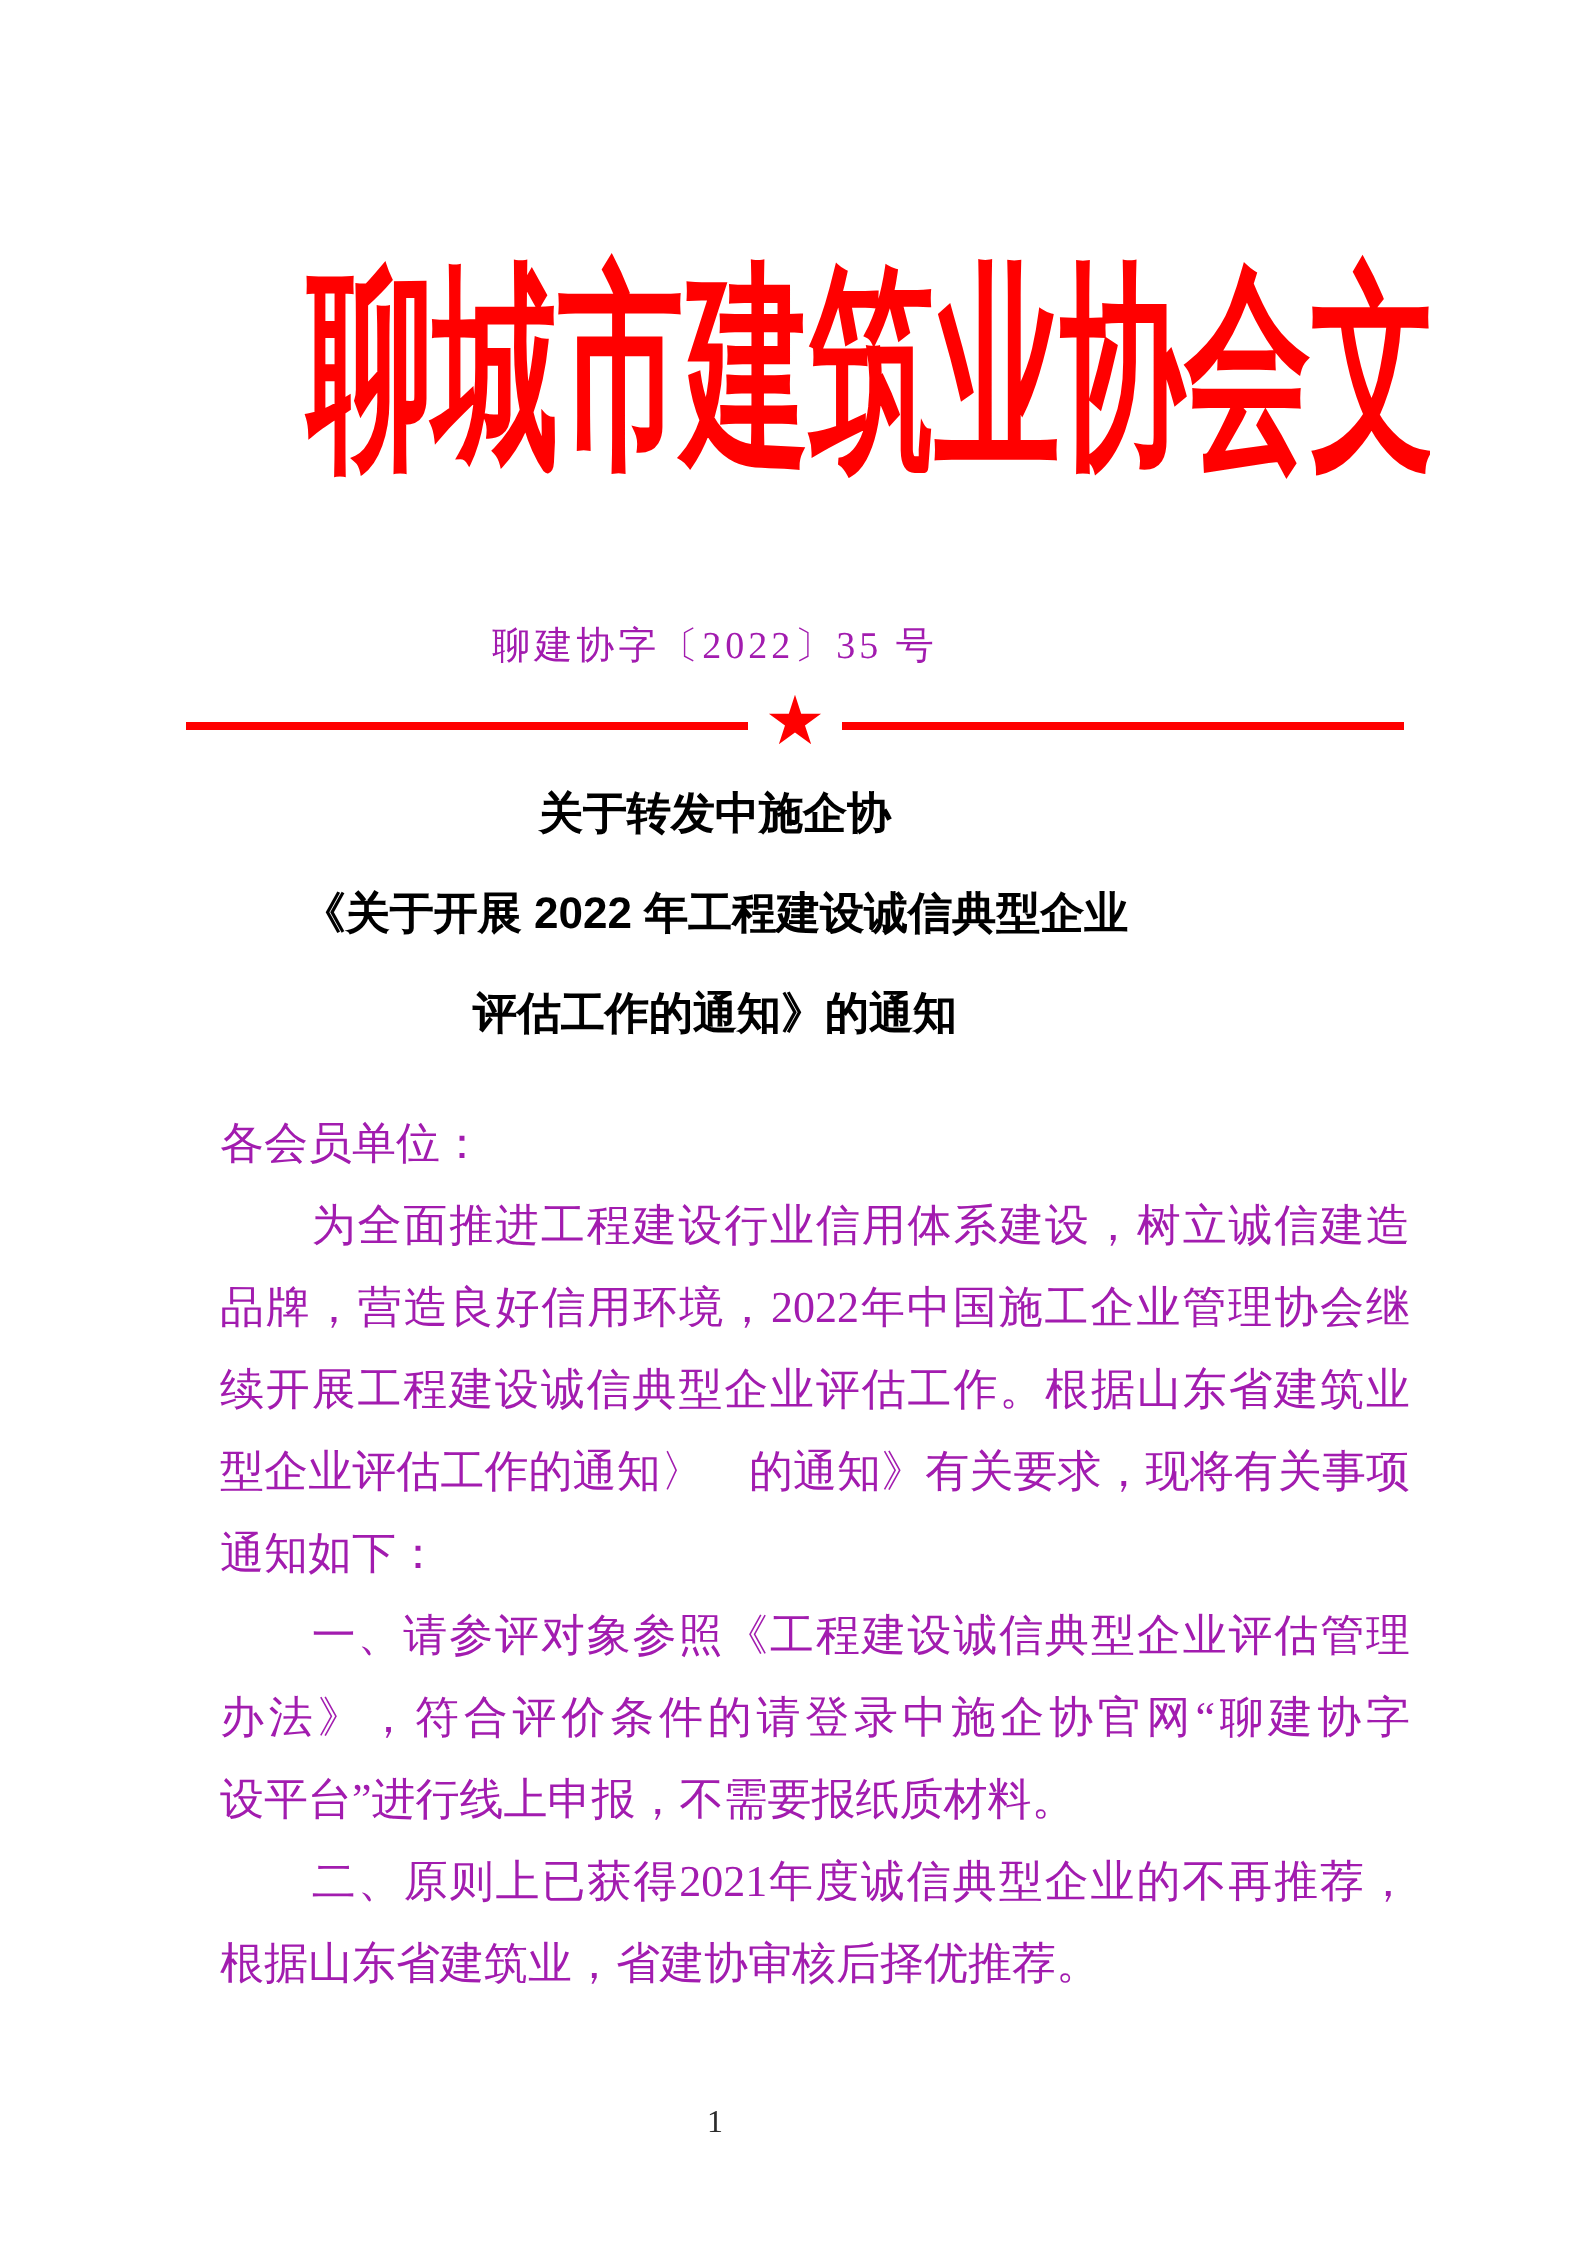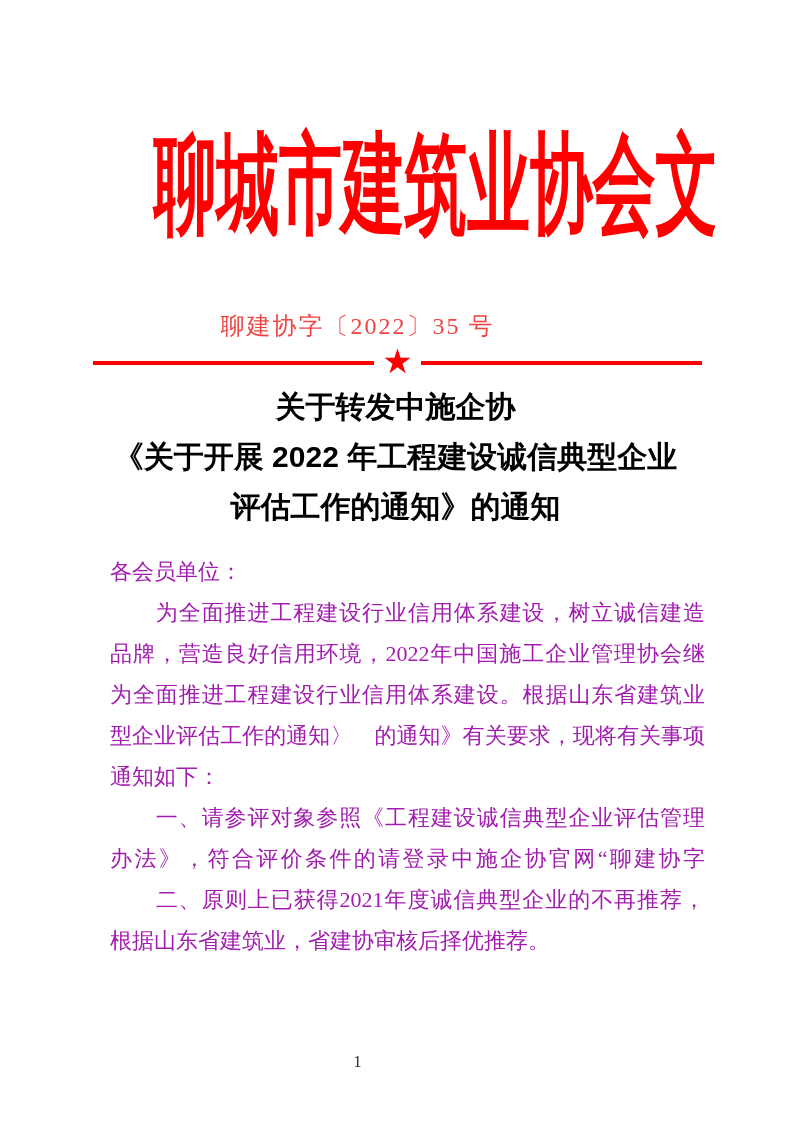--- a/index.html
+++ b/index.html
@@ -34,23 +34,23 @@
     font-family: "Liberation Serif", "DejaVu Serif", serif;
   }
 
   
   .doc-number {
     position: absolute;
     top: 310px;
     left: 0;
     width: 100%;
     text-align: center;
-    font-size: 24px;
+    font-size: 19px;
     letter-spacing: 2px;
-    color: #ef4444;
+    color: #a21caf;
   }
 
   
   .red-rule {
     position: absolute;
     top: 347px;
     left: 93px;
     width: 609px;
     height: 32px;
     display: flex;
@@ -69,26 +69,25 @@
     transform: translateY(-1px);
   }
 
   
   .notice-title {
     position: absolute;
     top: 382px;
     left: 0;
     width: 100%;
     text-align: center;
-    font-size: 30px;
+    font-size: 22px;
     line-height: 50px;
     font-weight: bold;
     color: #000000;
     font-family: "Liberation Sans", "DejaVu Sans", sans-serif;
-    padding-left: 38px;
   }
 
   
   .notice-body {
     position: absolute;
     top: 551px;
     left: 110px;
     width: 595px;
     font-size: 22px;
     line-height: 41px;
@@ -134,24 +133,25 @@
   <div class="notice-title">
     <div>关于转发中施企协</div>
     <div>《关于开展 2022 年工程建设诚信典型企业</div>
     <div>评估工作的通知》的通知</div>
   </div>
 
   <div class="notice-body">
     <div class="line">各会员单位：</div>
     <div class="line j">　　为全面推进工程建设行业信用体系建设，树立诚信建造</div>
     <div class="line j">品牌，营造良好信用环境，2022年中国施工企业管理协会继</div>
-    <div class="line j">为全面推进工程建设行业信用体系建设。根据山东省建筑业</div>
+    <div class="line j">续开展工程建设诚信典型企业评估工作。根据山东省建筑业</div>
     <div class="line j">型企业评估工作的通知〉　的通知》有关要求，现将有关事项</div>
     <div class="line">通知如下：</div>
     <div class="line j">　　一、请参评对象参照《工程建设诚信典型企业评估管理</div>
     <div class="line j">办法》，符合评价条件的请登录中施企协官网“聊建协字</div>
+    <div class="line">设平台”进行线上申报，不需要报纸质材料。</div>
     <div class="line j">　　二、原则上已获得2021年度诚信典型企业的不再推荐，</div>
     <div class="line">根据山东省建筑业，省建协审核后择优推荐。</div>
   </div>
 
   <div class="page-number">1</div>
 
 </div>
 
 </body></html>

